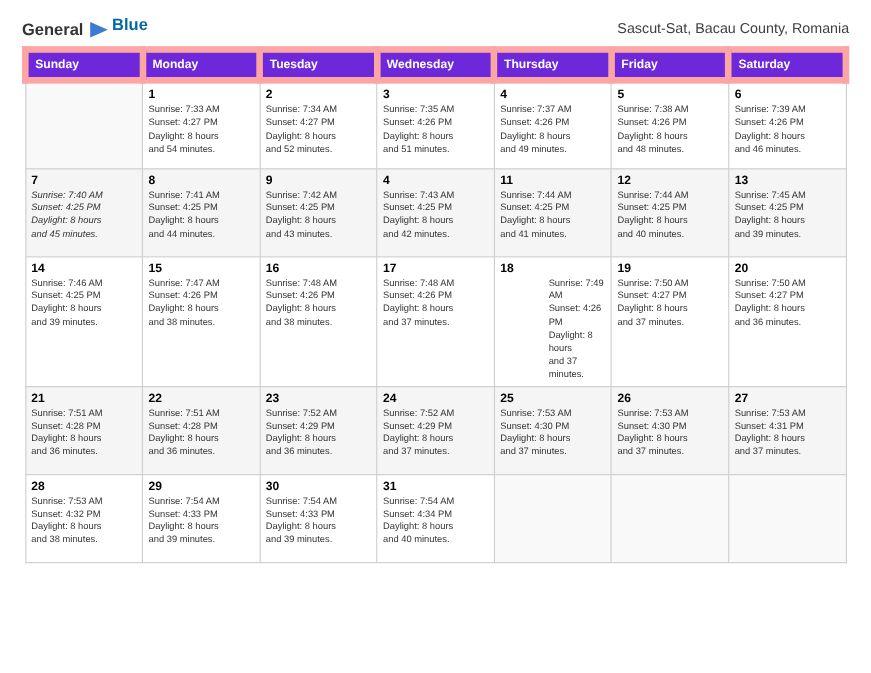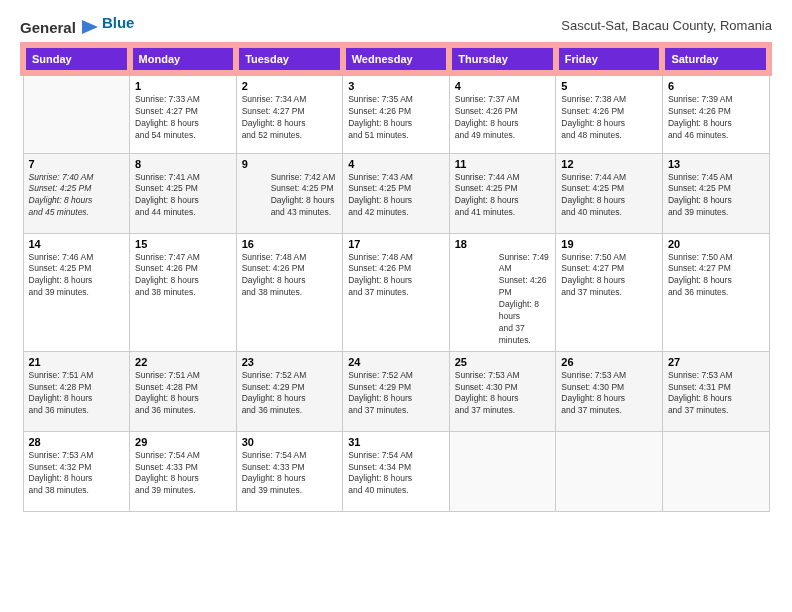--- a/index.html
+++ b/index.html
@@ -168,21 +168,21 @@
           </td>
           <td>
             <span class="day-number">8</span>
             <div class="day-info" style="white-space: pre-line;">Sunrise: 7:41 AM
 Sunset: 4:25 PM
 Daylight: 8 hours
 and 44 minutes.</div>
           </td>
           <td>
             <span class="day-number">9</span>
-            <div class="day-info" style="white-space: pre-line; margin-left: 29px;">Sunrise: 7:42 AM
+            <div class="day-info" style="white-space: pre-line;">Sunrise: 7:42 AM
 Sunset: 4:25 PM
 Daylight: 8 hours
 and 43 minutes.</div>
           </td>
           <td>
             <span class="day-number">4</span>
             <div class="day-info" style="white-space: pre-line;">Sunrise: 7:43 AM
 Sunset: 4:25 PM
 Daylight: 8 hours
 and 42 minutes.</div>

